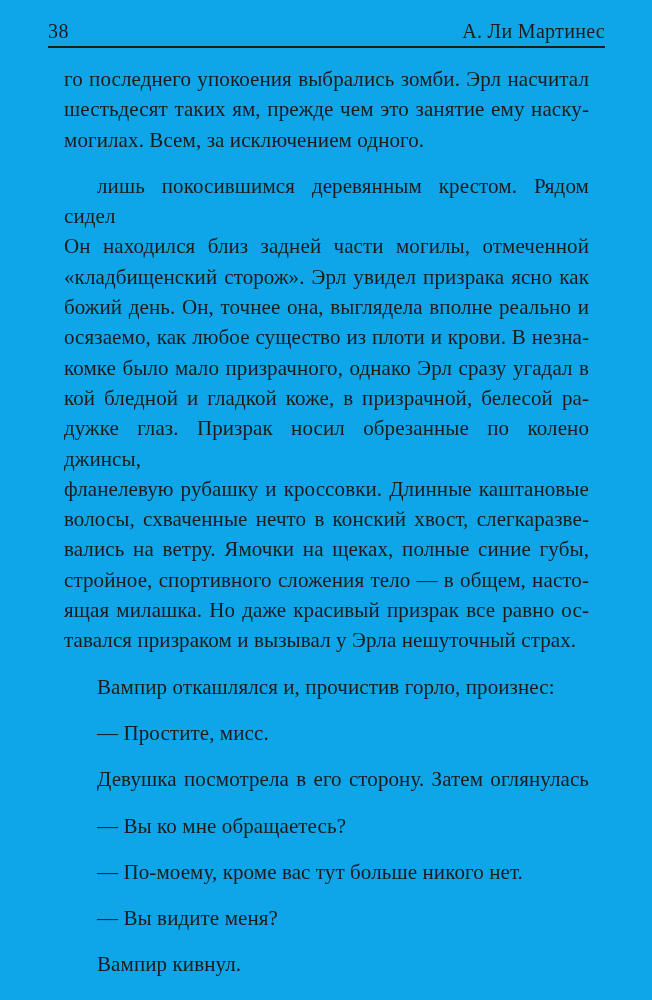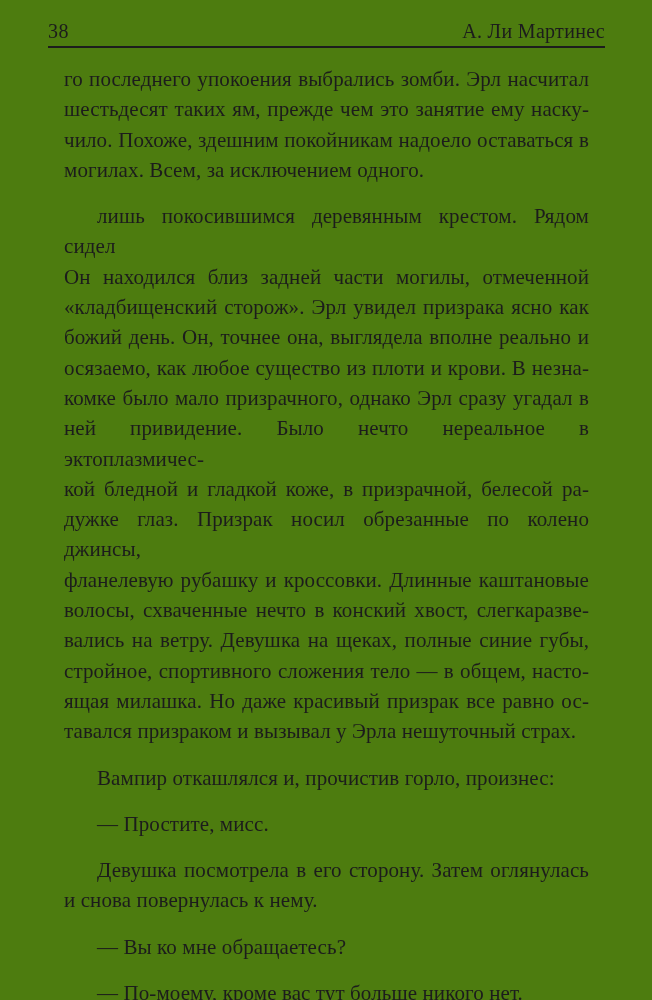--- a/index.html
+++ b/index.html
@@ -5,21 +5,21 @@
   html, body {
     margin: 0;
     padding: 0;
     background: #ffffff;
   }
   .page {
     position: relative;
     width: 652px;
     height: 1000px;
     box-sizing: border-box;
-    background: #4d7c0f;
+    background: #0ea5e9;
     color: #1c1c1c;
     font-family: "Liberation Serif", "DejaVu Serif", serif;
     padding: 20px 47px 0 48px;
     overflow: hidden;
   }
   .page-header {
     display: flex;
     justify-content: space-between;
     align-items: flex-end;
     border-bottom: 2.5px solid #1d1d1d;
@@ -58,49 +58,46 @@
 
 <div class="page">
   <div class="page-header">
     <span class="page-number">38</span>
     <span class="running-title">А. Ли Мартинес</span>
   </div>
   <div class="text-body" id="text-body">
       <div class="para">
         <div class="line">го последнего упокоения выбрались зомби. Эрл насчитал</div>
         <div class="line">шестьдесят таких ям, прежде чем это занятие ему наску-</div>
-        <div class="line">чило. Похоже, здешним покойникам надоело оставаться в</div>
         <div class="line last">могилах. Всем, за исключением одного.</div>
       </div>
       <div class="para indent">
         <div class="line">лишь покосившимся деревянным крестом. Рядом сидел</div>
         <div class="line">Он находился близ задней части могилы, отмеченной</div>
         <div class="line">«кладбищенский сторож». Эрл увидел призрака ясно как</div>
         <div class="line">божий день. Он, точнее она, выглядела вполне реально и</div>
         <div class="line">осязаемо, как любое существо из плоти и крови. В незна-</div>
         <div class="line">комке было мало призрачного, однако Эрл сразу угадал в</div>
-        <div class="line">ней привидение. Было нечто нереальное в эктоплазмичес-</div>
         <div class="line">кой бледной и гладкой коже, в призрачной, белесой ра-</div>
         <div class="line">дужке глаз. Призрак носил обрезанные по колено джинсы,</div>
         <div class="line">фланелевую рубашку и кроссовки. Длинные каштановые</div>
         <div class="line">волосы, схваченные нечто в конский хвост, слегкаразве-</div>
-        <div class="line">вались на ветру. Девушка на щеках, полные синие губы,</div>
+        <div class="line">вались на ветру. Ямочки на щеках, полные синие губы,</div>
         <div class="line">стройное, спортивного сложения тело — в общем, насто-</div>
         <div class="line">ящая милашка. Но даже красивый призрак все равно ос-</div>
         <div class="line last">тавался призраком и вызывал у Эрла нешуточный страх.</div>
       </div>
       <div class="para indent">
         <div class="line last">Вампир откашлялся и, прочистив горло, произнес:</div>
       </div>
       <div class="para indent">
         <div class="line last">— Простите, мисс.</div>
       </div>
       <div class="para indent">
         <div class="line">Девушка посмотрела в его сторону. Затем оглянулась</div>
-        <div class="line last">и снова повернулась к нему.</div>
       </div>
       <div class="para indent">
         <div class="line last">— Вы ко мне обращаетесь?</div>
       </div>
       <div class="para indent">
         <div class="line last">— По-моему, кроме вас тут больше никого нет.</div>
       </div>
       <div class="para indent">
         <div class="line last">— Вы видите меня?</div>
       </div>

